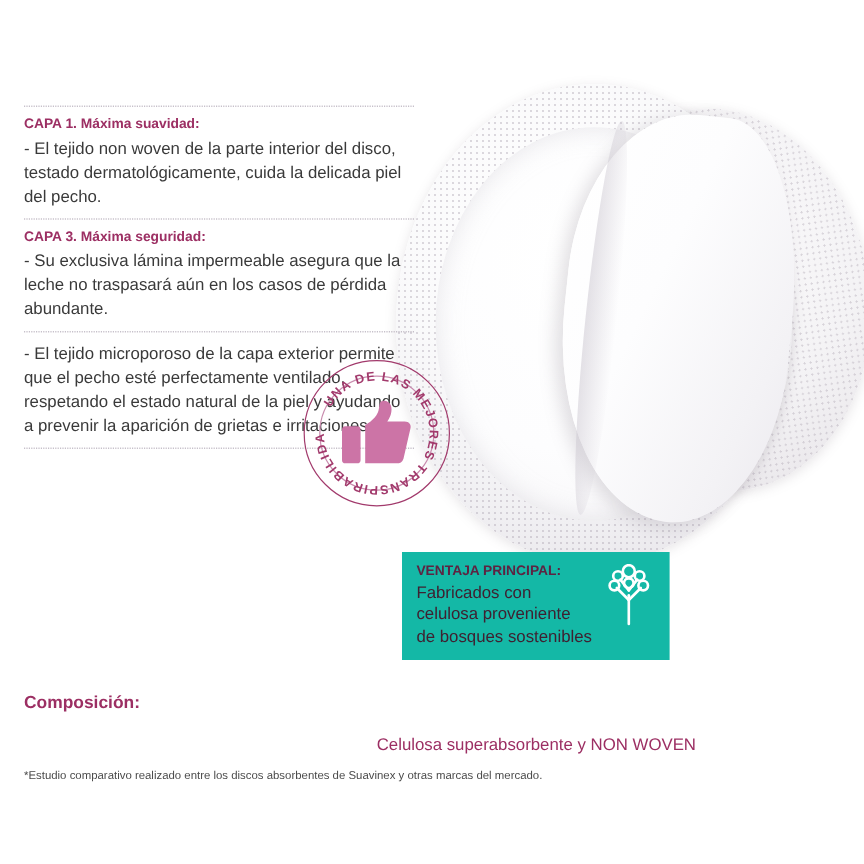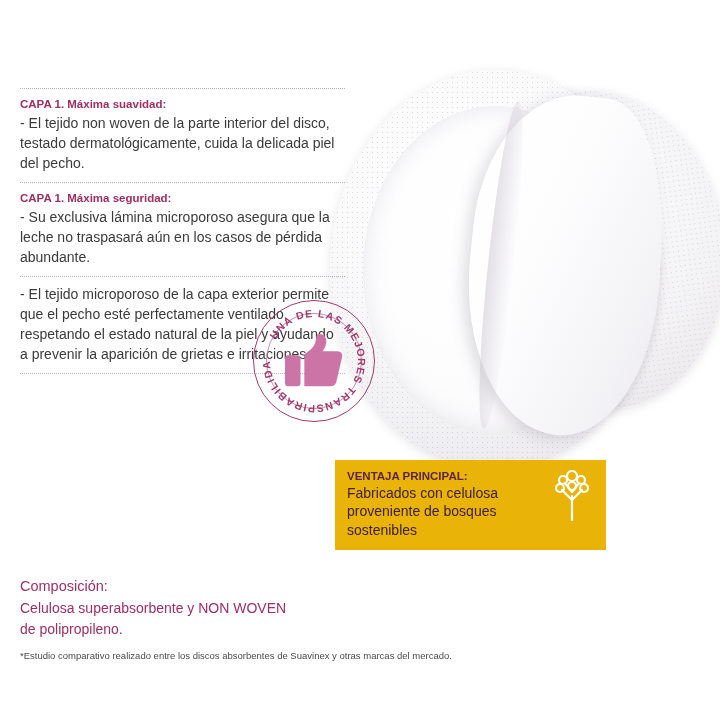--- a/index.html
+++ b/index.html
@@ -156,22 +156,22 @@
     font-size: 46px;
     line-height: 58px;
     text-align: center;
   }
 
   
   .advantage {
     position: absolute;
     left: 335px;
     top: 460px;
-    width: 271px;
-    background: #eab308;
+    width: 223px;
+    background: #14b8a6;
     padding: 10px 12px 11px 12px;
     box-sizing: border-box;
     display: flex;
     align-items: flex-start;
     gap: 8px;
   }
   .adv-text { flex: 1; }
   .adv-title {
     color: #5d2342;
     font-size: 11.5px;
@@ -194,28 +194,29 @@
   
   .footer {
     position: absolute;
     left: 20px;
     top: 578px;
     width: 560px;
   }
   .comp-title {
     color: #9c2f63;
     font-size: 14.5px;
-    font-weight: normal;
-    margin: 0 0 4px 0;
+    font-weight: bold;
+    margin: 0 0 16px 0;
   }
   .comp-line {
     color: #9c2f63;
     font-size: 14px;
     line-height: 1.5;
     margin: 0;
+    text-align: right;
   }
   .note {
     margin-top: 9px;
     color: #4a4a4a;
     font-size: 9.5px;
     line-height: 1.4;
   }
 </style>
 </head>
 <body>
@@ -232,22 +233,22 @@
     <div class="peel"></div>
     <div class="peel-edge"></div>
   </div>
 
   <div class="sections">
     <div class="section first">
       <p class="sec-title">CAPA 1. Máxima suavidad:</p>
       <p class="sec-body">- El tejido non woven de la parte interior del disco, testado dermatológicamente, cuida la delicada piel del pecho.</p>
     </div>
     <div class="section">
-      <p class="sec-title">CAPA 1. Máxima seguridad:</p>
-      <p class="sec-body">- Su exclusiva lámina microporoso asegura que la leche no traspasará aún en los casos de pérdida abundante.</p>
+      <p class="sec-title">CAPA 3. Máxima seguridad:</p>
+      <p class="sec-body">- Su exclusiva lámina impermeable asegura que la leche no traspasará aún en los casos de pérdida abundante.</p>
     </div>
     <div class="section">
       <p class="sec-body">- El tejido microporoso de la capa exterior permite que el pecho esté perfectamente ventilado, respetando el estado natural de la piel y ayudando a prevenir la aparición de grietas e irritaciones.</p>
     </div>
   </div>
 
   <div class="seal">
     <div class="seal-ring"></div>
     <div class="seal-ring inner"></div>
     <div class="seal-text">
@@ -290,17 +291,16 @@
           <circle cx="22" cy="6" r="5"></circle>
           <circle cx="22" cy="16" r="4"></circle>
         </g>
       </svg>
     </div>
   </div>
 
   <div class="footer">
     <p class="comp-title">Composición:</p>
     <p class="comp-line">Celulosa superabsorbente y NON WOVEN</p>
-    <p class="comp-line">de polipropileno.</p>
     <p class="note">*Estudio comparativo realizado entre los discos absorbentes de Suavinex y otras marcas del mercado.</p>
   </div>
 
 </div>
 
 </body></html>

